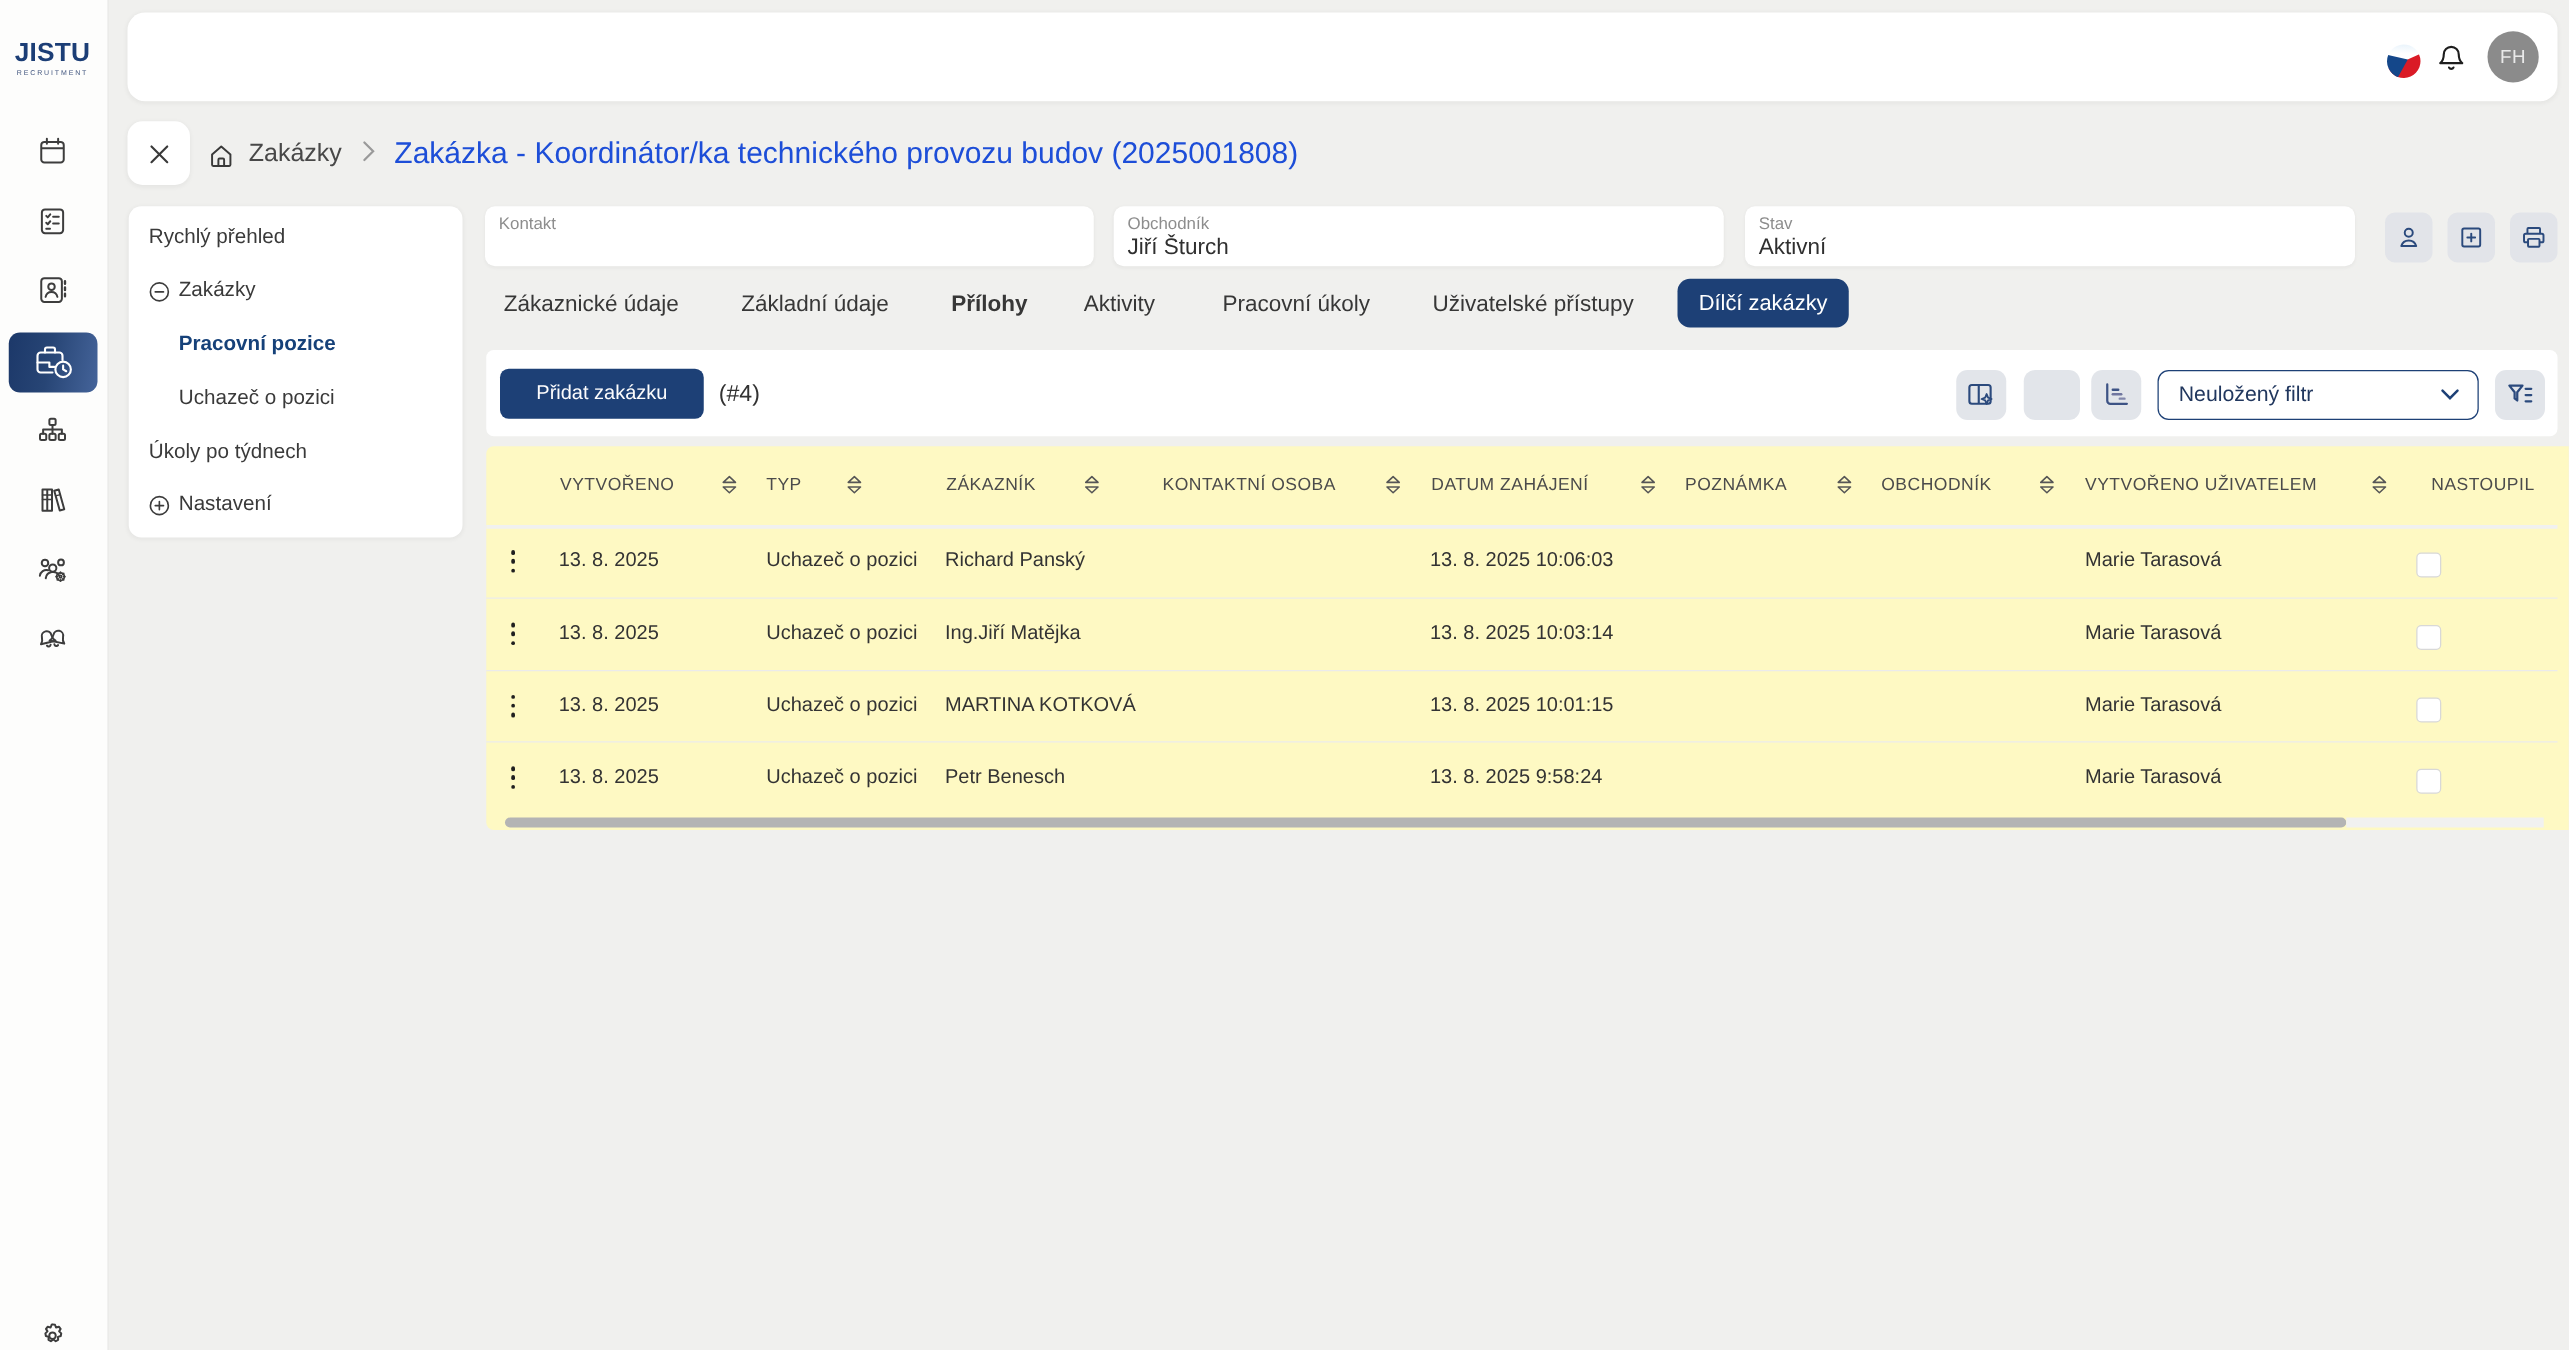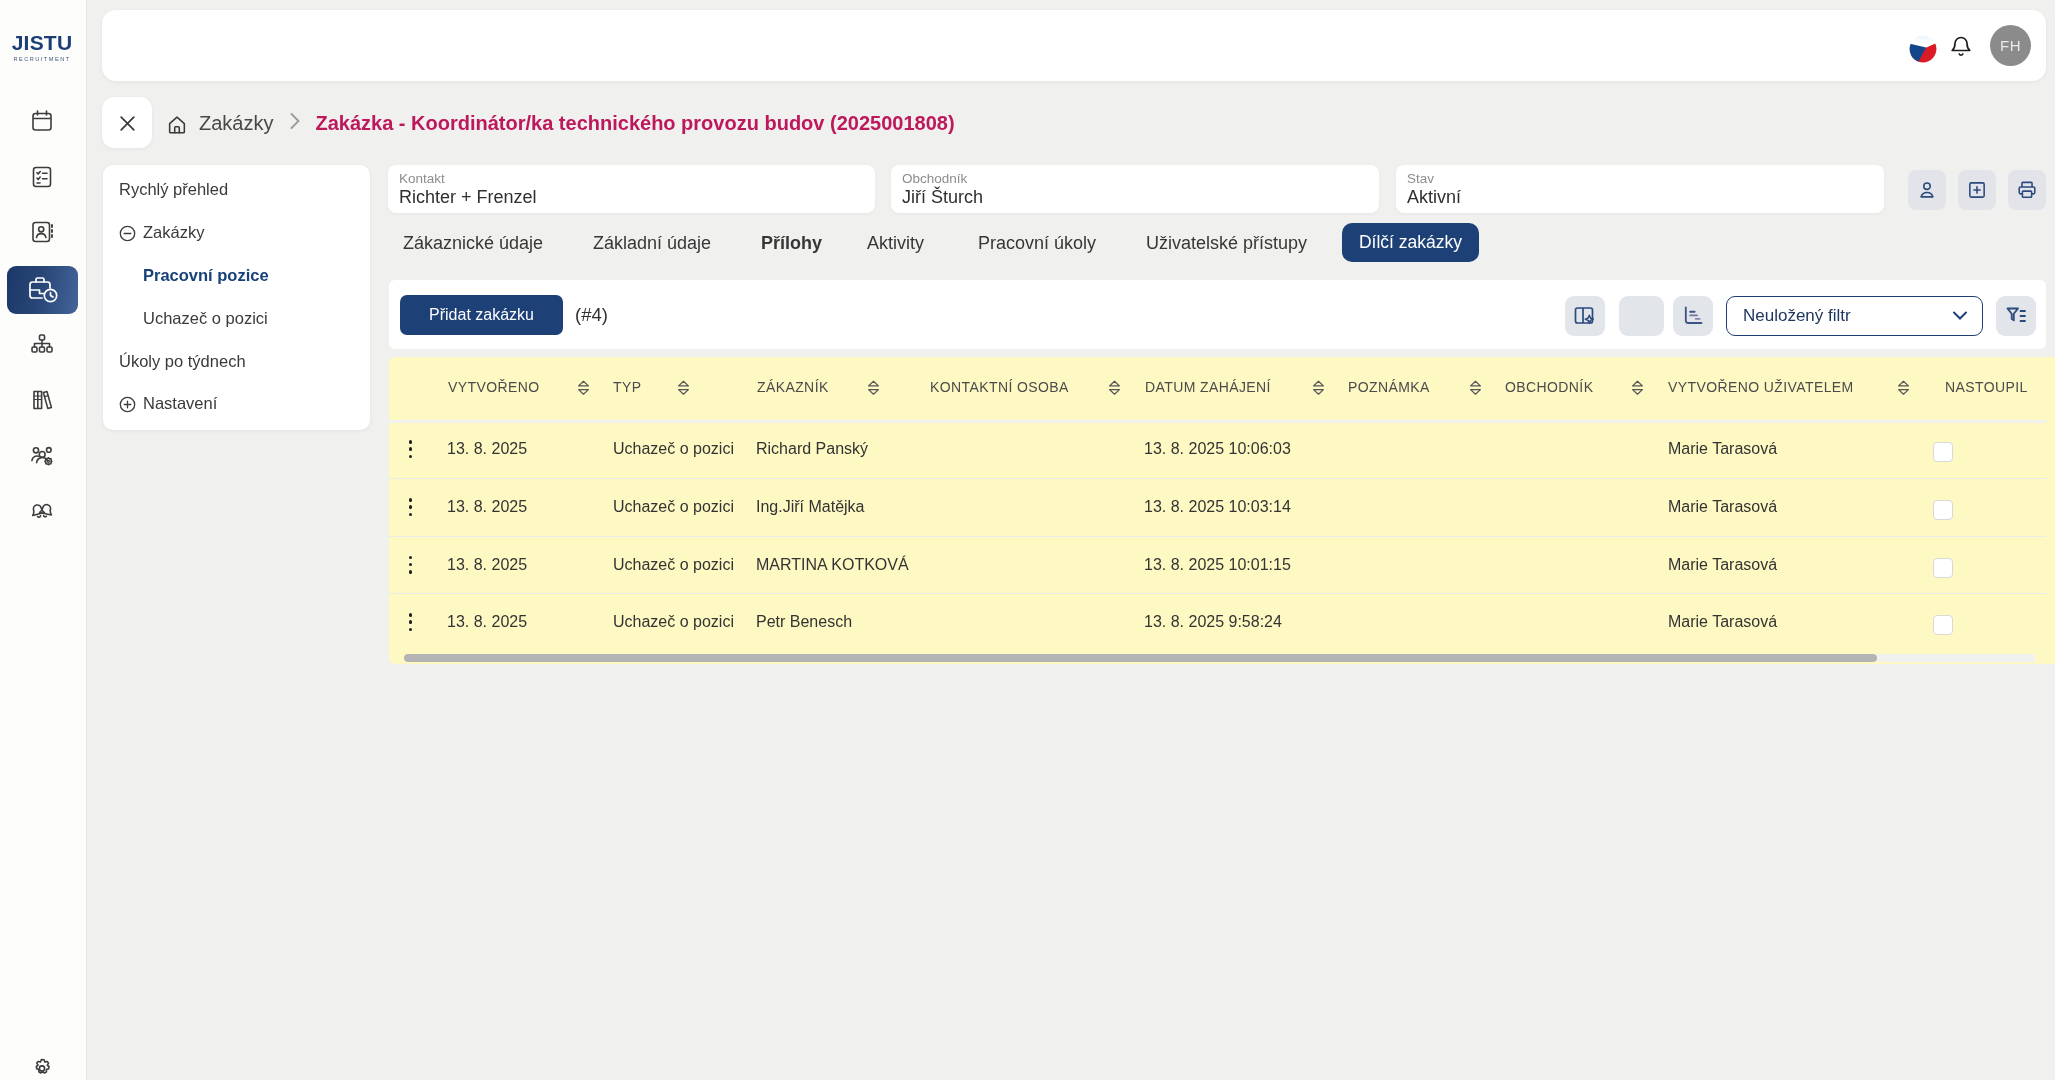--- a/index.html
+++ b/index.html
@@ -23,21 +23,21 @@
 #bellwrap { position:absolute; left:1949px; top:34px; width:24px; height:24px; }
 #avatar { position:absolute; left:1990px; top:25px; width:41px; height:41px; border-radius:50%; background:#8b8b8b; color:#e9e9e9; font-size:15px; display:flex; align-items:center; justify-content:center; letter-spacing:.5px; }
 
 
 #closebtn { position:absolute; left:102px; top:97px; width:50px; height:51px; border-radius:12px; }
 #closebtn svg { position:absolute; left:18px; top:19px; }
 #crumb { position:absolute; left:166px; top:110px; height:26px; display:flex; align-items:center; }
 #crumb .home svg { width:22px; height:22px; display:block; margin-top:3px; }
 #crumb .t1 { font-size:20px; color:#484848; margin-left:11px; }
 #crumb .chev { margin:0 14px 0 16px; }
-#crumb .t2 { font-size:20px; font-weight:bold; color:#be185d; }
+#crumb .t2 { font-size:24px; font-weight:normal; color:#1d4ed8; }
 
 
 #qpanel { position:absolute; left:103px; top:165px; width:267px; height:265px; border-radius:10px; }
 .qitem { position:absolute; font-size:16.5px; color:#3a3a3a; }
 .qico { position:absolute; width:17px; height:17px; }
 
 
 .fbox { position:absolute; top:165px; height:48px; background:#fff; border-radius:8px; box-shadow:0 1px 3px rgba(40,40,40,.05); padding:6px 18px 0 11px; }
 .fbox .lab { font-size:13.5px; color:#8d8d8d; }
 .fbox .val { font-size:18px; color:#2f2f2f; margin-top:1px; }
@@ -192,21 +192,20 @@
   <div class="qitem" style="left:16px; top:187px;">Úkoly po týdnech</div>
   <svg class="qico" style="left:16px; top:231px;" viewBox="0 0 18 18" fill="none">
       <circle cx="9" cy="9" r="7.6" stroke="#3c3c3c" stroke-width="1.4"></circle>
       <path d="M5.5 9 H12.5 M9 5.5 V12.5" stroke="#3c3c3c" stroke-width="1.4" stroke-linecap="round"></path>
     </svg>
   <div class="qitem" style="left:40px; top:229px;">Nastavení</div>
 </div>
 
 <div class="fbox" style="left:388px; width:487px;">
     <div class="lab">Kontakt</div>
-    <div class="val">Richter + Frenzel</div>
   </div>
 <div class="fbox" style="left:891px; width:488px;">
     <div class="lab">Obchodník</div>
     <div class="val">Jiří Šturch</div>
   </div>
 <div class="fbox" style="left:1396px; width:488px;">
     <div class="lab">Stav</div>
     <div class="val">Aktivní</div>
   </div>
 

